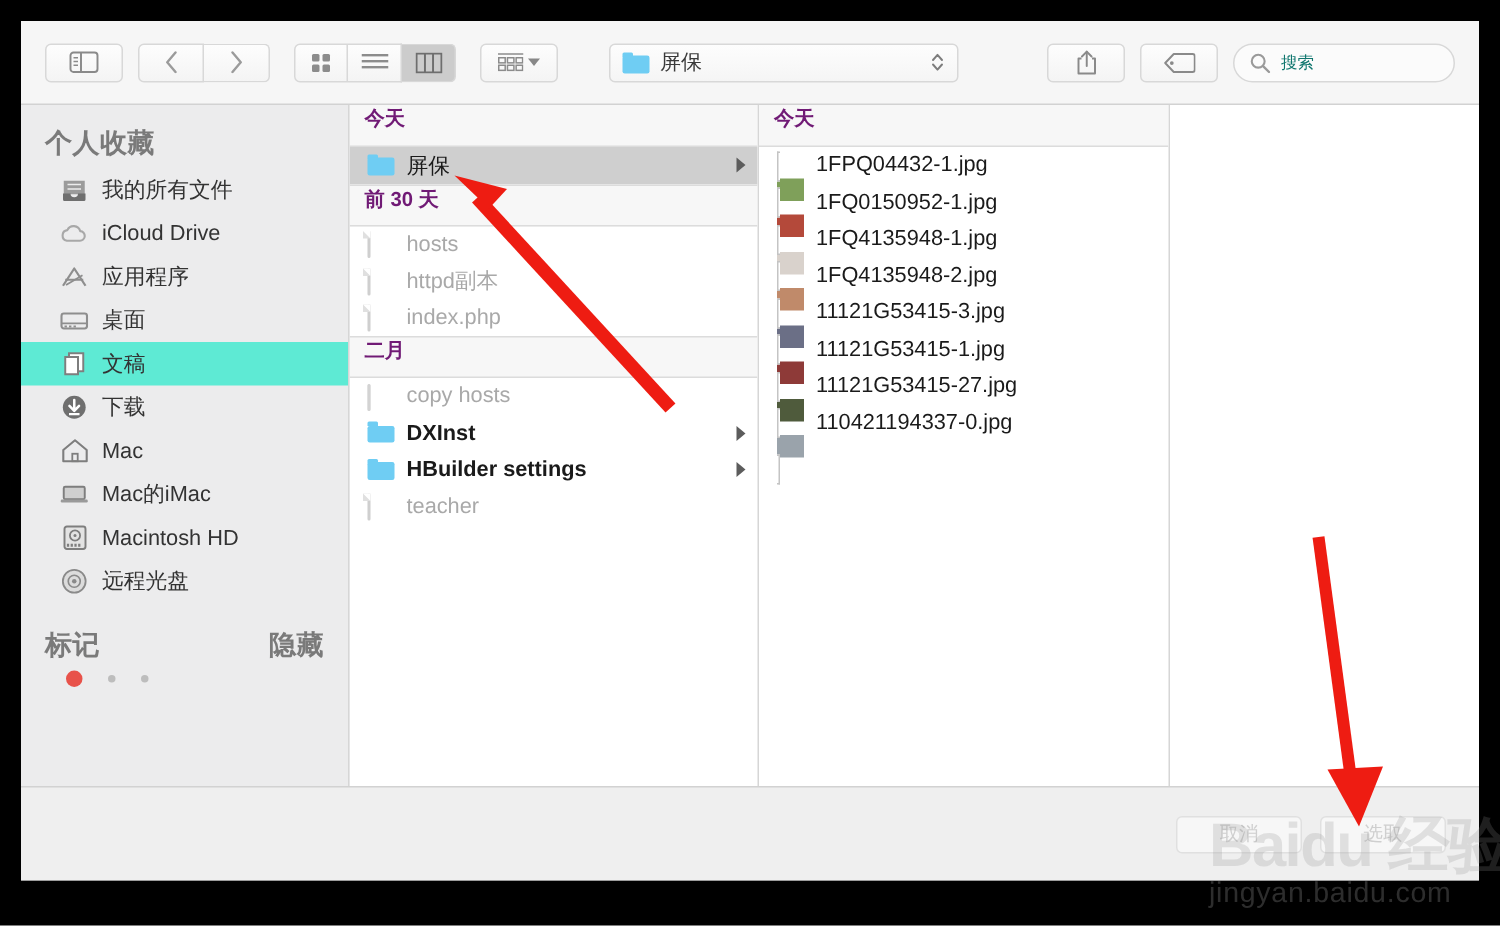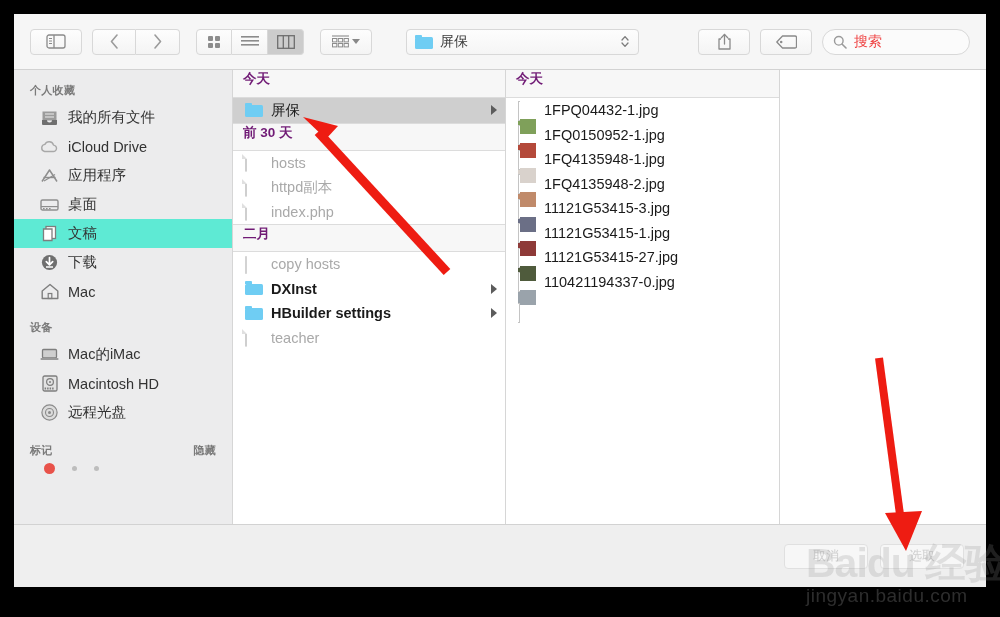--- a/index.html
+++ b/index.html
@@ -42,29 +42,29 @@
     background:linear-gradient(#fdfdfd,#f5f5f5);
     display:flex;align-items:center;padding:0 8px;box-sizing:border-box;gap:7px;
   }
   .pathbar .label{font-size:14px;color:#3a3a3a;flex:1;}
   .stepper{display:flex;flex-direction:column;align-items:center;gap:2px;color:#6e6e6e;}
   .spacer{flex:1;}
   .search{
     width:148px;height:26px;border:1px solid #d8d8d8;border-radius:13px;
     background:#fbfbfb;display:flex;align-items:center;padding:0 10px;gap:7px;box-sizing:border-box;
   }
-  .search .ph{font-size:14px;color:#ef4444;}
+  .search .ph{font-size:11px;color:#0f766e;}
   
   .content{display:flex;height:517px;}
   .sidebar{
     width:219px;background:#ececed;border-right:1px solid #d6d6d6;
     height:481px;box-sizing:border-box;padding-top:6px;overflow:hidden;position:relative;
   }
   .sb-header{
-    font-size:11px;font-weight:bold;color:#7a7a7a;padding:7px 0 5px 16px;letter-spacing:.3px;
+    font-size:18px;font-weight:bold;color:#7a7a7a;padding:7px 0 5px 16px;letter-spacing:.3px;
     display:flex;align-items:center;
   }
   .sb-header .hide{margin-left:auto;margin-right:16px;}
   .sb-item{
     height:29px;display:flex;align-items:center;gap:9px;padding-left:26px;
     font-size:14.5px;color:#333;box-sizing:border-box;
   }
   .sb-item.sel{background:#5eead4;}
   .sb-ico{width:19px;height:19px;flex:0 0 19px;display:flex;align-items:center;justify-content:center;}
   .tagdot{width:11px;height:11px;border-radius:50%;background:#e8524a;}
@@ -320,23 +320,20 @@
       <div class="sb-item">
         <span class="sb-ico">
           <svg width="18" height="17" viewBox="0 0 18 17">
             <path d="M1.2 8 L9 1.5 L16.8 8 v7.5 h-15.6 z" fill="none" stroke="#7e7e7e" stroke-width="1.4" stroke-linejoin="round"></path>
             <rect x="7.2" y="10.5" width="3.6" height="5" fill="none" stroke="#7e7e7e" stroke-width="1.2"></rect>
           </svg>
         </span>
         <span>Mac</span>
       </div>
 
-      <div class="sb-header" style="padding-top:14px;">
-        <span>设备</span>
-      </div>
 
       <div class="sb-item">
         <span class="sb-ico">
           <svg width="19" height="13" viewBox="0 0 19 13">
             <rect x="2.5" y="1.5" width="14" height="8.3" rx="1" fill="#cfcfcf" stroke="#7e7e7e" stroke-width="1.3"></rect>
             <rect x="0.5" y="10" width="18" height="2" rx="0.8" fill="#9a9a9a"></rect>
           </svg>
         </span>
         <span>Mac的iMac</span>
       </div>

